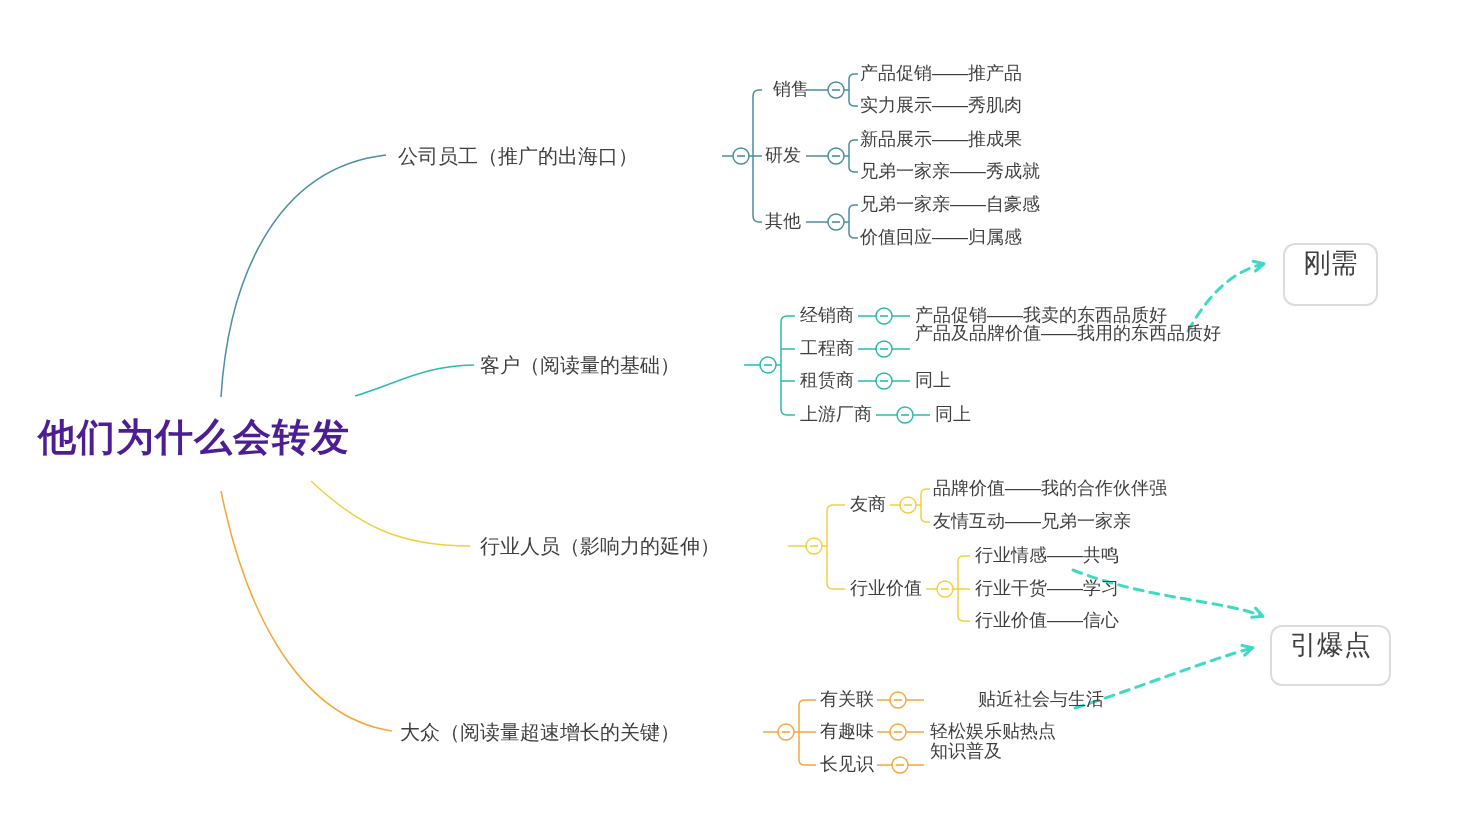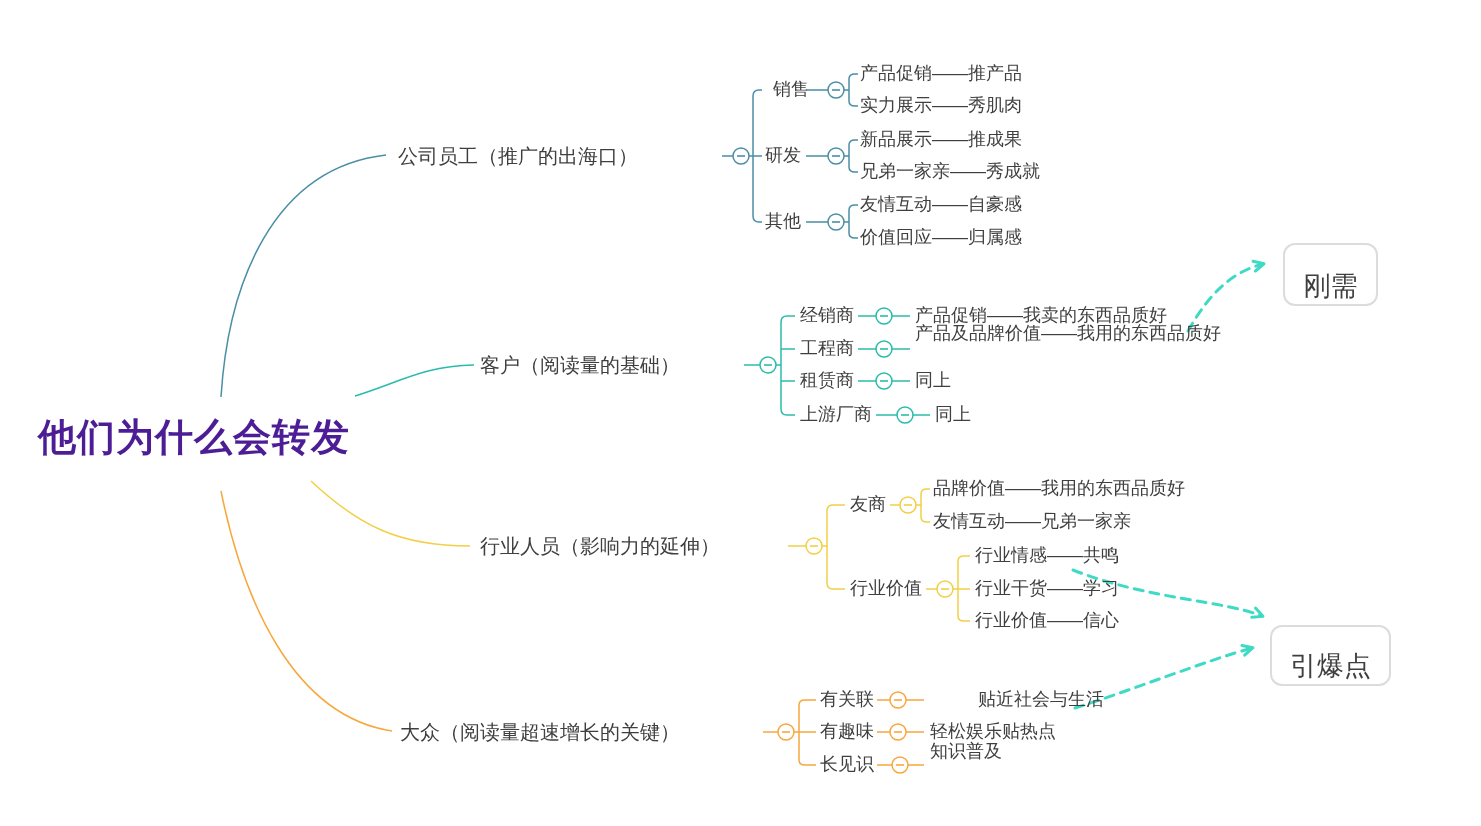--- a/index.html
+++ b/index.html
@@ -6,21 +6,21 @@
   body{
     width:1481px;height:826px;position:relative;background:#fff;overflow:hidden;
     font-family:"Liberation Sans","DejaVu Sans",sans-serif;
   }
   #canvas{position:absolute;left:0;top:0}
   .lbl{position:absolute;transform:translateY(-50%);white-space:nowrap;color:var(--text,#3f3f3f);line-height:1.1;cursor:default}
   .root{font-size:38px;font-weight:700;color:#4c1d95;letter-spacing:1px}
   .topic{font-size:20px}
   .node{font-size:18px}
   .float-box{
-    position:absolute;display:flex;align-items:flex-end;justify-content:center;
+    position:absolute;display:flex;align-items:flex-start;justify-content:center;
     border:2px solid var(--boxBorder,#dcdcdc);border-radius:12px;background:#fff;
     font-size:27px;color:var(--text,#3f3f3f);cursor:default
   }
   svg path{fill:none;stroke-width:1.5}
   .c1{stroke:var(--branch1,#4a8fa5)}
   .c2{stroke:var(--branch2,#2abcab)}
   .c3{stroke:var(--branch3,#f2cf45)}
   .c4{stroke:var(--branch4,#f7a73c)}
   .ci circle{fill:#fff;stroke-width:1.5}
   .ci line{stroke-width:1.6}
@@ -145,35 +145,35 @@
 <div class="lbl topic" style="left:480px;top:546px">行业人员（影响力的延伸）</div>
 <div class="lbl topic" style="left:400px;top:732px">大众（阅读量超速增长的关键）</div>
 
 <div class="lbl node" style="left:773px;top:90px">销售</div>
 <div class="lbl node" style="left:765px;top:156px">研发</div>
 <div class="lbl node" style="left:765px;top:222px">其他</div>
 <div class="lbl node" style="left:860px;top:74px">产品促销——推产品</div>
 <div class="lbl node" style="left:860px;top:106px">实力展示——秀肌肉</div>
 <div class="lbl node" style="left:860px;top:140px">新品展示——推成果</div>
 <div class="lbl node" style="left:860px;top:172px">兄弟一家亲——秀成就</div>
-<div class="lbl node" style="left:860px;top:205px">友情互动——自豪感</div>
+<div class="lbl node" style="left:860px;top:205px">兄弟一家亲——自豪感</div>
 <div class="lbl node" style="left:860px;top:238px">价值回应——归属感</div>
 
 <div class="lbl node" style="left:800px;top:316px">经销商</div>
 <div class="lbl node" style="left:800px;top:349px">工程商</div>
 <div class="lbl node" style="left:800px;top:381px">租赁商</div>
 <div class="lbl node" style="left:800px;top:415px">上游厂商</div>
 <div class="lbl node" style="left:915px;top:316px">产品促销——我卖的东西品质好</div>
 <div class="lbl node" style="left:915px;top:334px">产品及品牌价值——我用的东西品质好</div>
 <div class="lbl node" style="left:915px;top:381px">同上</div>
 <div class="lbl node" style="left:935px;top:415px">同上</div>
 
 <div class="lbl node" style="left:850px;top:505px">友商</div>
 <div class="lbl node" style="left:850px;top:589px">行业价值</div>
-<div class="lbl node" style="left:933px;top:489px">品牌价值——我用的东西品质好</div>
+<div class="lbl node" style="left:933px;top:489px">品牌价值——我的合作伙伴强</div>
 <div class="lbl node" style="left:933px;top:522px">友情互动——兄弟一家亲</div>
 <div class="lbl node" style="left:975px;top:556px">行业情感——共鸣</div>
 <div class="lbl node" style="left:975px;top:589px">行业干货——学习</div>
 <div class="lbl node" style="left:975px;top:621px">行业价值——信心</div>
 
 <div class="lbl node" style="left:820px;top:700px">有关联</div>
 <div class="lbl node" style="left:820px;top:732px">有趣味</div>
 <div class="lbl node" style="left:820px;top:765px">长见识</div>
 <div class="lbl node" style="left:978px;top:700px">贴近社会与生活</div>
 <div class="lbl node" style="left:930px;top:732px">轻松娱乐贴热点</div>

